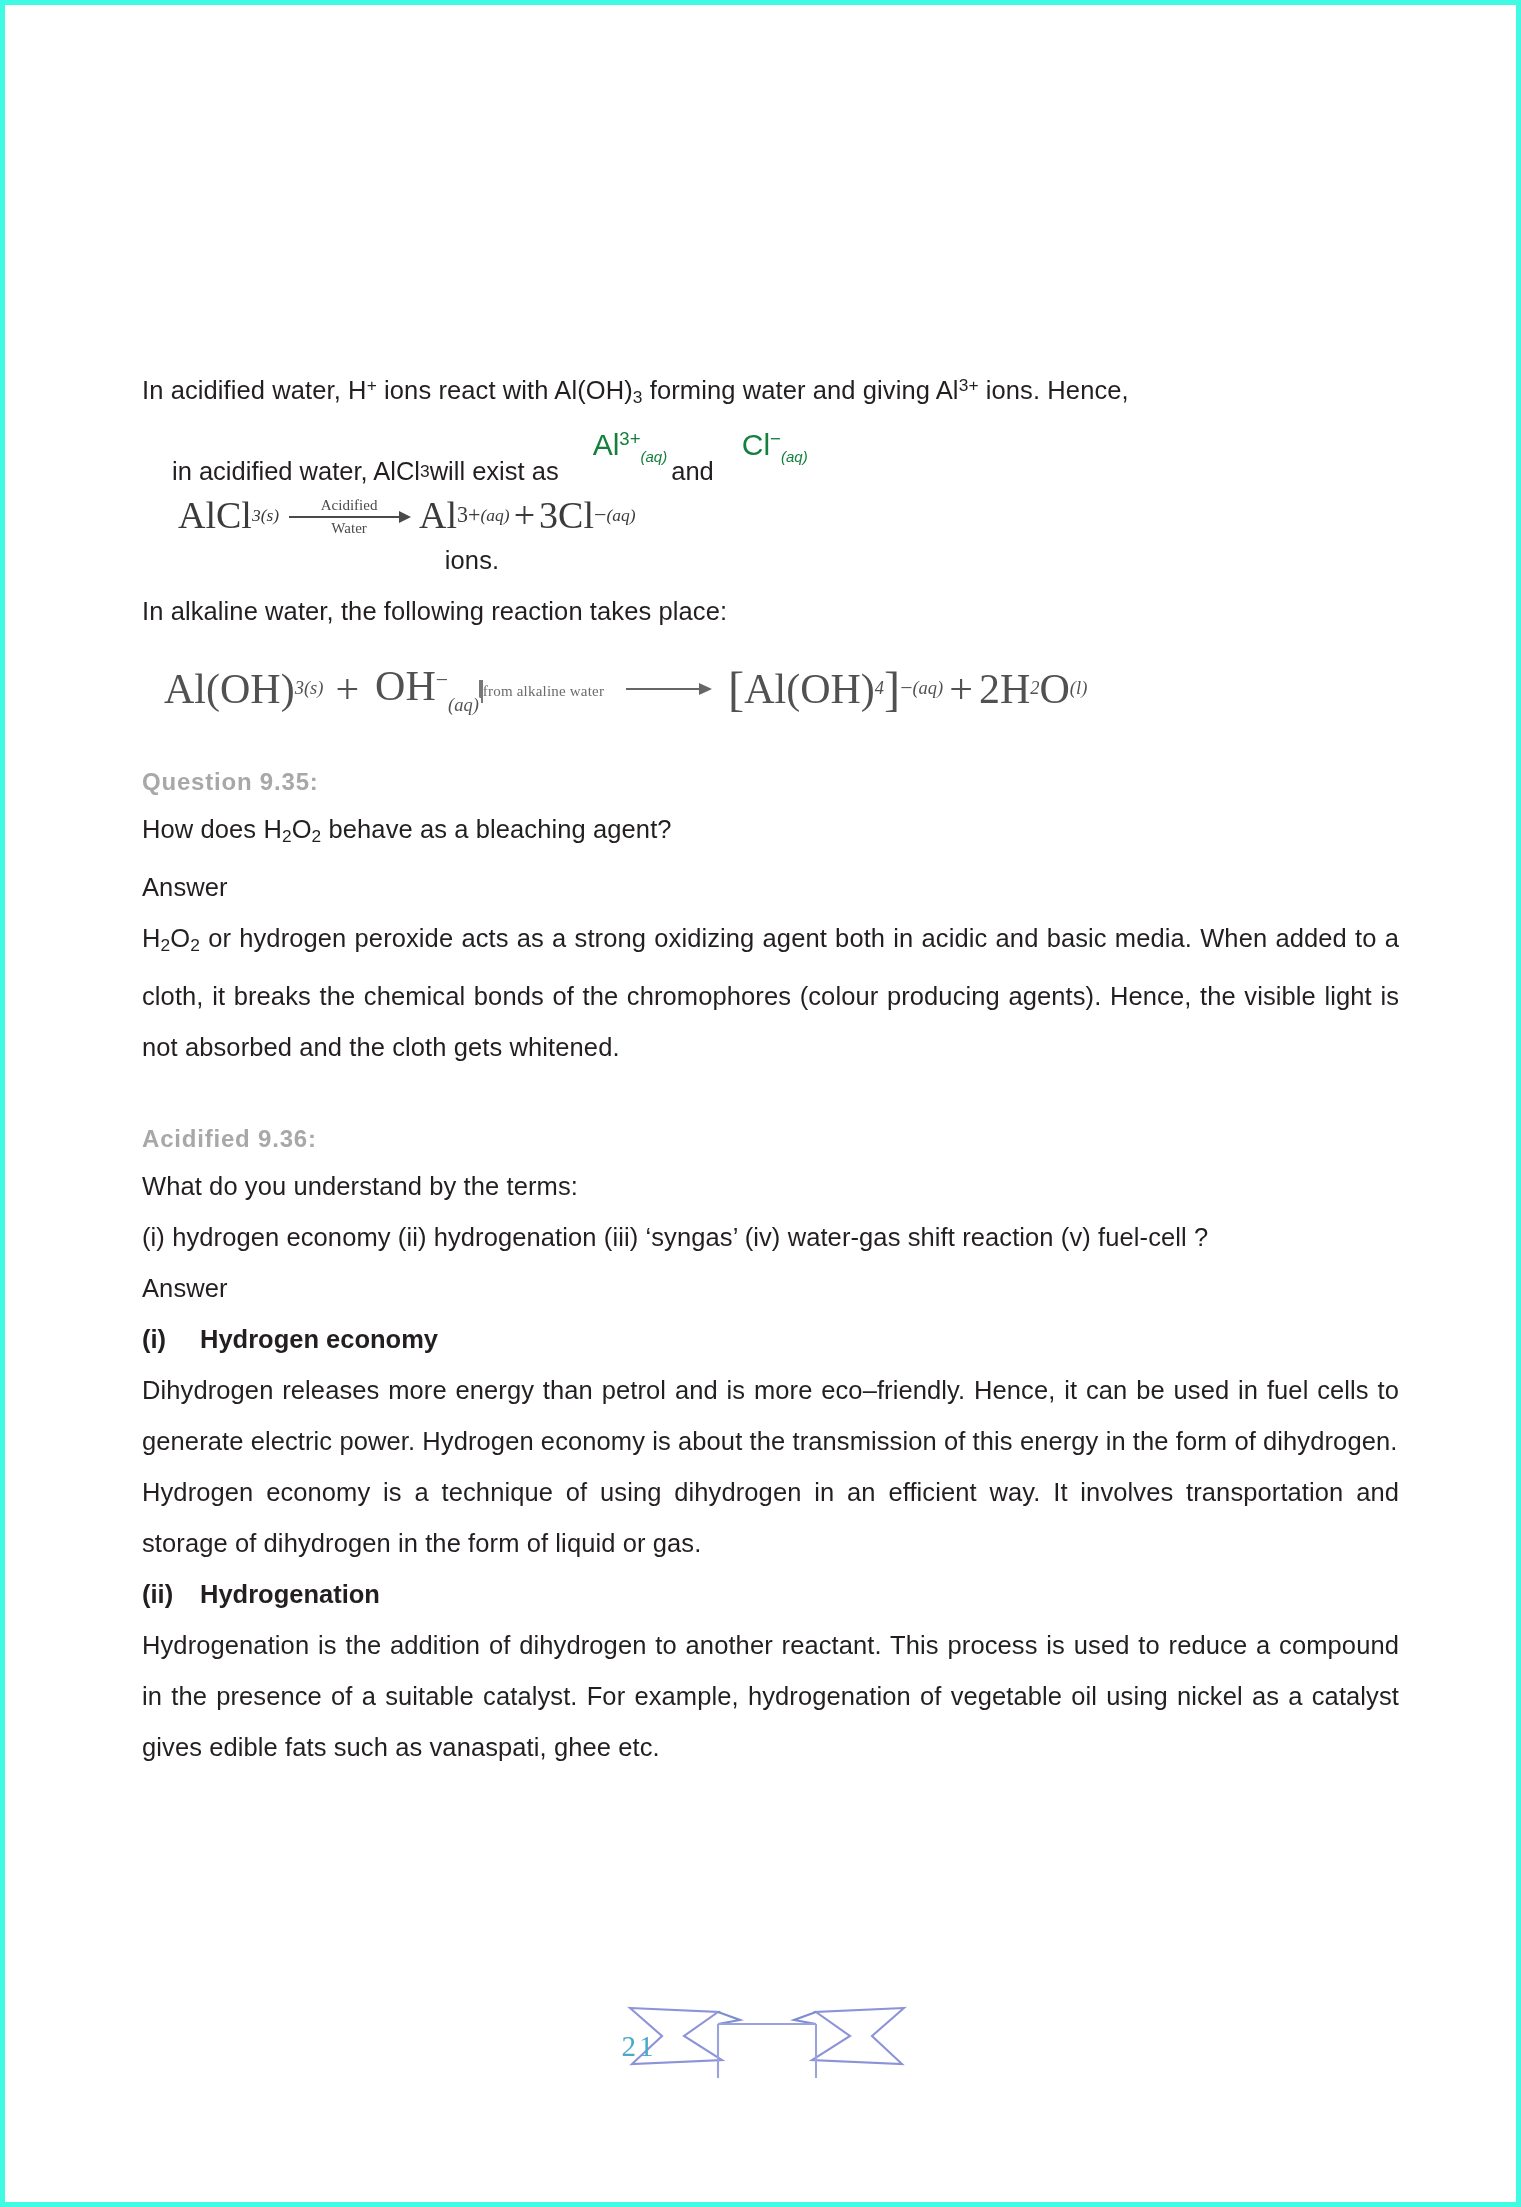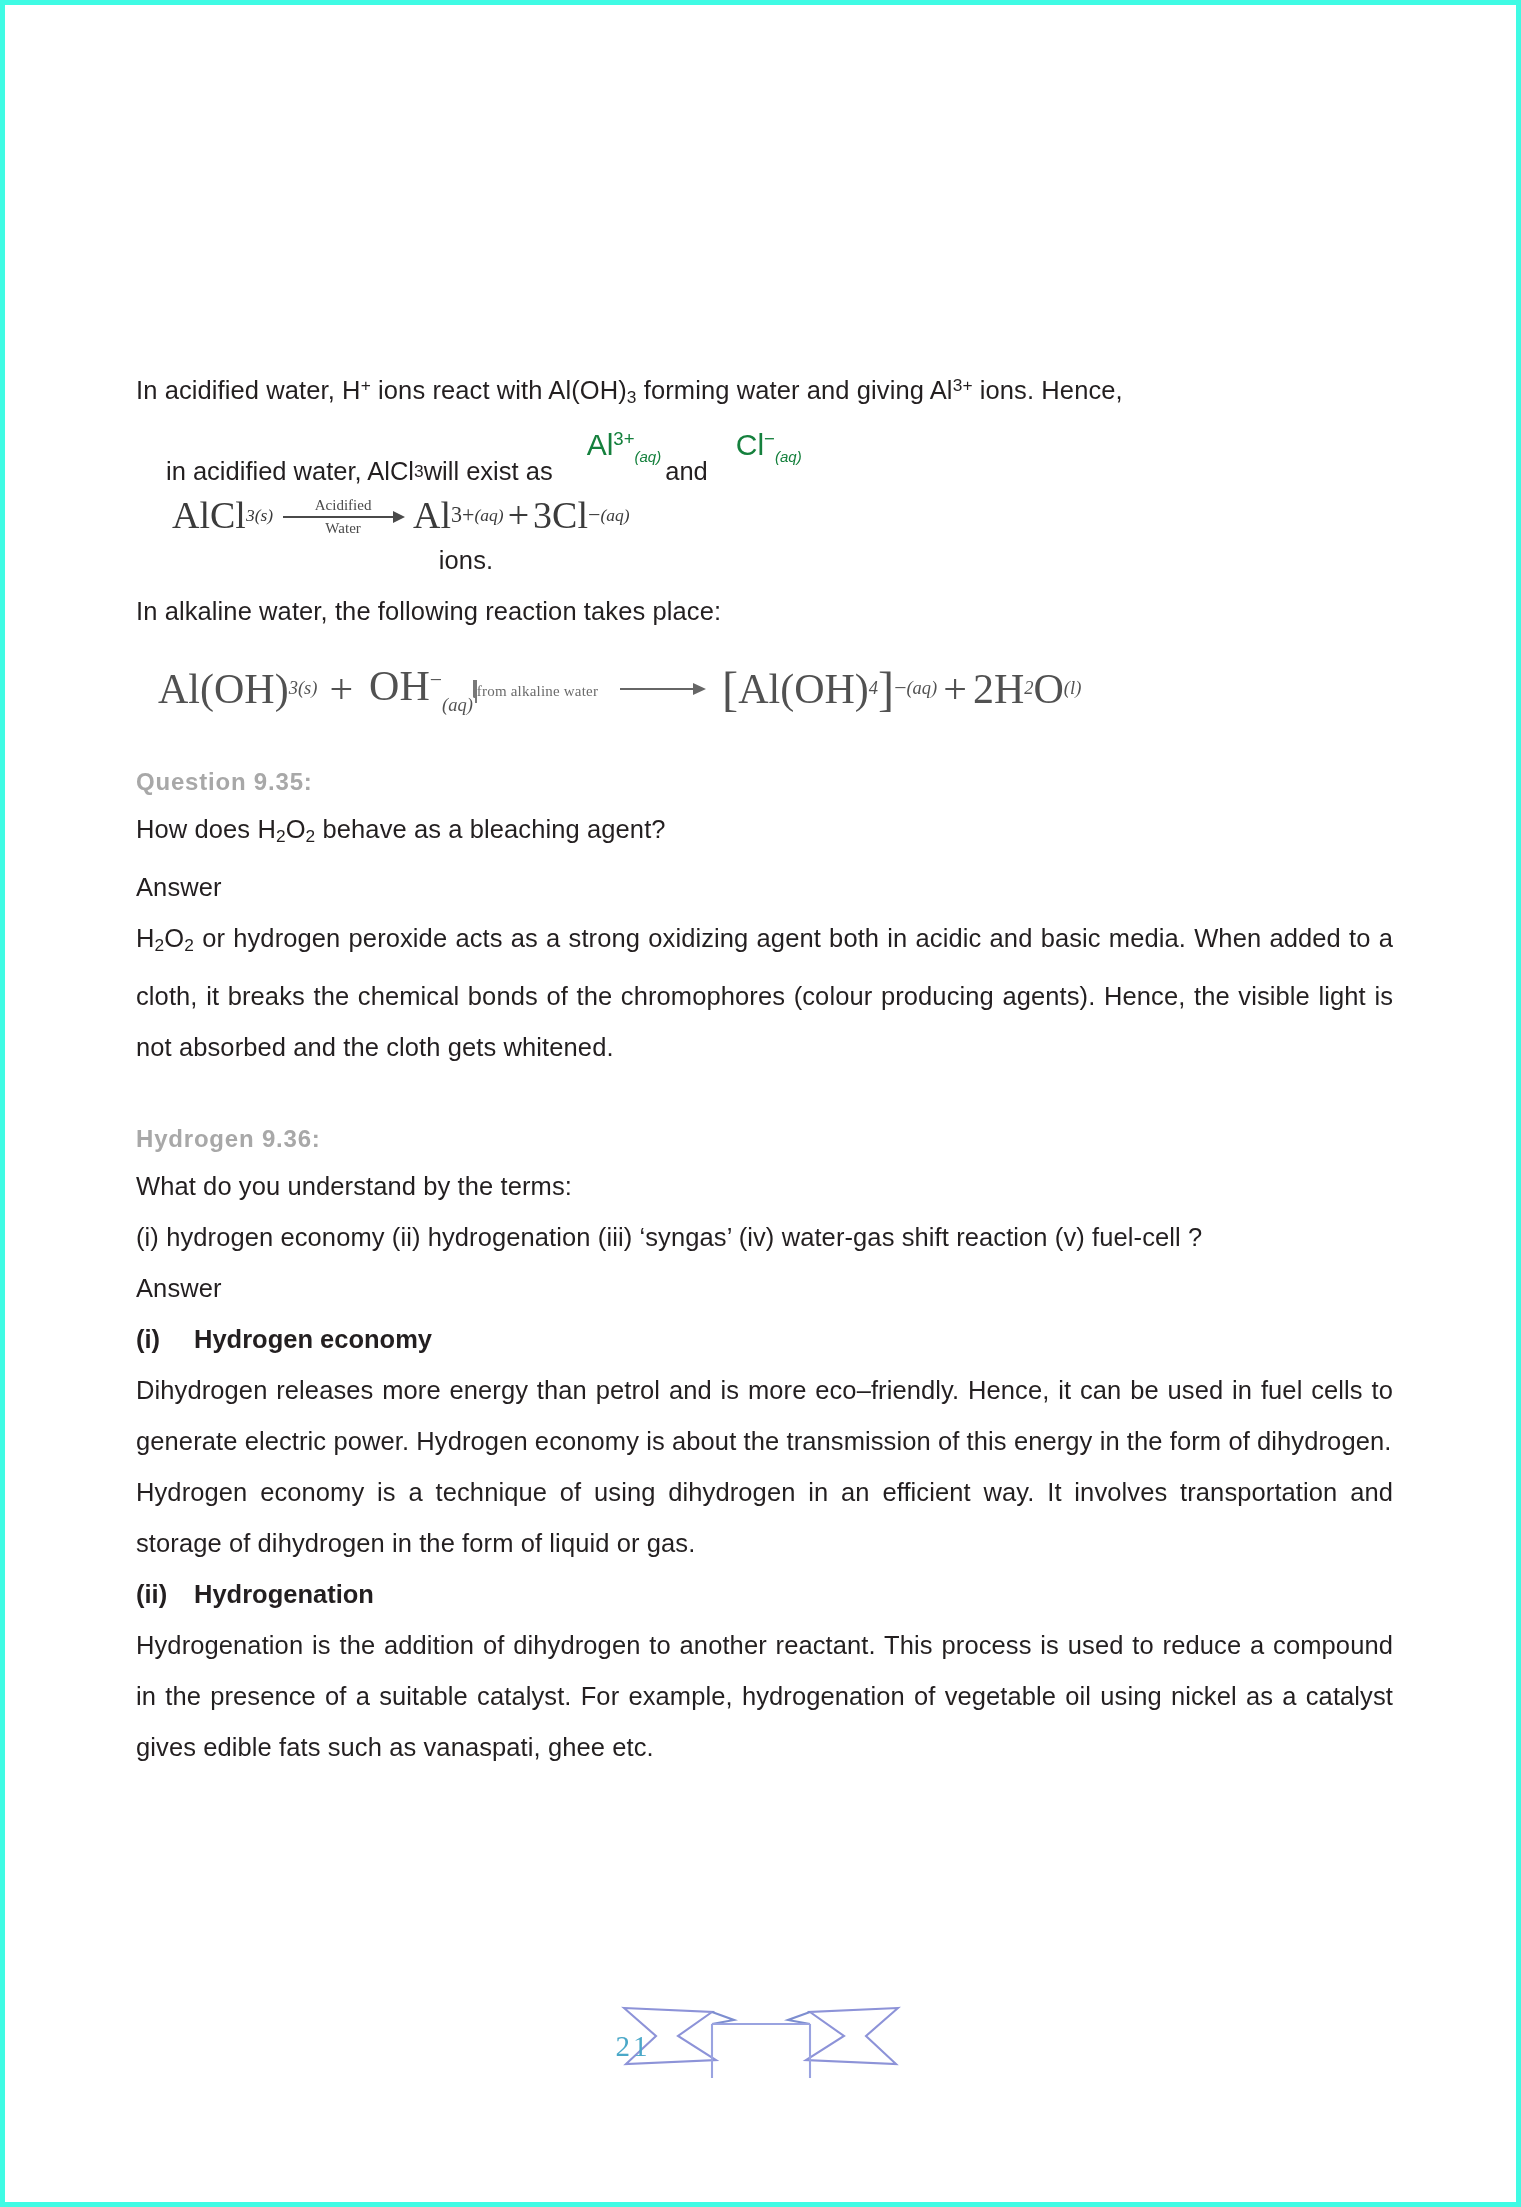--- a/index.html
+++ b/index.html
@@ -14,21 +14,21 @@
     position: relative;
     width: 1521px;
     height: 2207px;
     background: #ffffff;
     box-sizing: border-box;
     border: 5px solid #3ffbe4;
     overflow: hidden;
   }
   #page-inner {
     position: absolute;
-    left: 0; top: 0;
+    left: 6px; top: 0;
     width: 1511px;
     height: 2197px;
   }
   .content {
     position: absolute;
     left: 131px;
     top: 355px;
     width: 1257px;
   }
   .para {
@@ -272,21 +272,21 @@
 
       <div class="spacer-lg"></div>
 
       <p class="q-head">Question 9.35:</p>
       <p class="para nojust"><span>How does H</span><sub>2</sub><span>O</span><sub>2</sub><span> behave as a bleaching agent?</span></p>
       <p class="para nojust">Answer</p>
       <p class="para"><span>H</span><sub>2</sub><span>O</span><sub>2</sub><span> or hydrogen peroxide acts as a strong oxidizing agent both in acidic and basic media. When added to a cloth, it breaks the chemical bonds of the chromophores (colour producing agents). Hence, the visible light is not absorbed and the cloth gets whitened.</span></p>
 
       <div class="spacer-lg"></div>
 
-      <p class="q-head">Hydrogen 9.36:</p>
+      <p class="q-head">Acidified 9.36:</p>
       <p class="para nojust">What do you understand by the terms:</p>
       <p class="para nojust">(i) hydrogen economy (ii) hydrogenation (iii) ‘syngas’ (iv) water-gas shift reaction (v) fuel-cell ?</p>
       <p class="para nojust">Answer</p>
 
       <p class="sub-head"><span class="rn">(i)</span><span>Hydrogen economy</span></p>
       <p class="para">Dihydrogen releases more energy than petrol and is more eco–friendly. Hence, it can be used in fuel cells to generate electric power. Hydrogen economy is about the transmission of this energy in the form of dihydrogen.</p>
       <p class="para">Hydrogen economy is a technique of using dihydrogen in an efficient way. It involves transportation and storage of dihydrogen in the form of liquid or gas.</p>
 
       <p class="sub-head"><span class="rn">(ii)</span><span>Hydrogenation</span></p>
       <p class="para">Hydrogenation is the addition of dihydrogen to another reactant. This process is used to reduce a compound in the presence of a suitable catalyst. For example, hydrogenation of vegetable oil using nickel as a catalyst gives edible fats such as vanaspati, ghee etc.</p>

